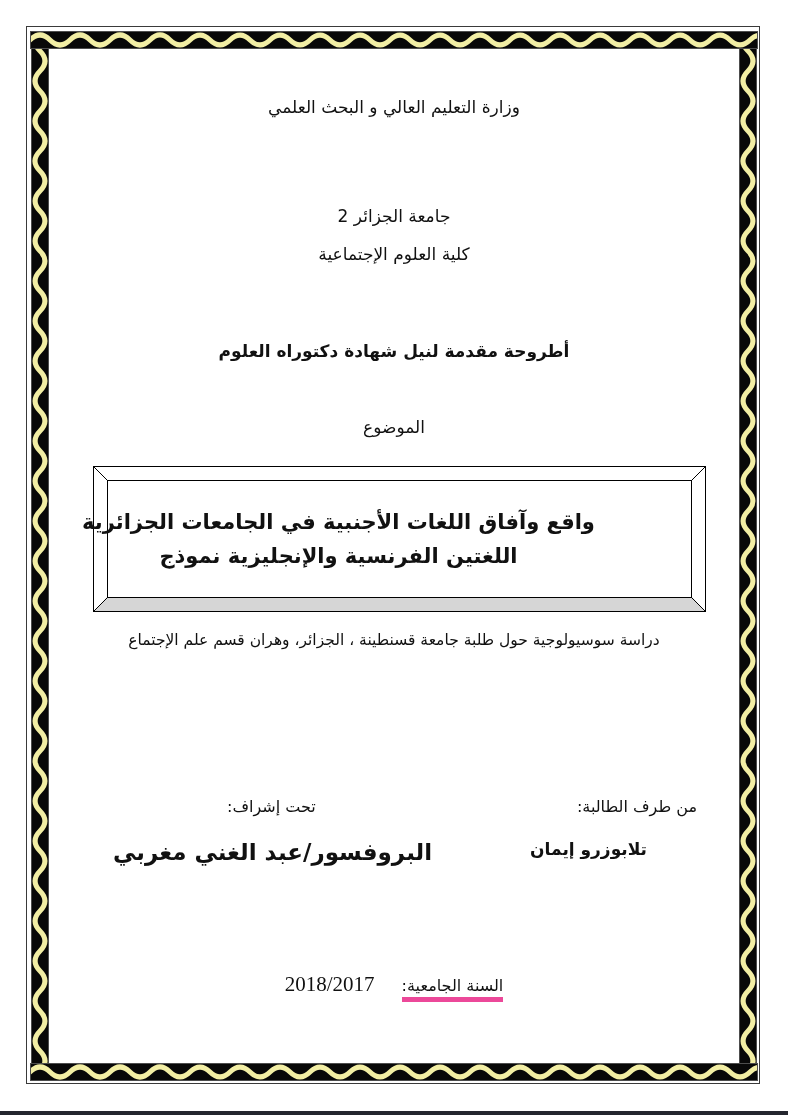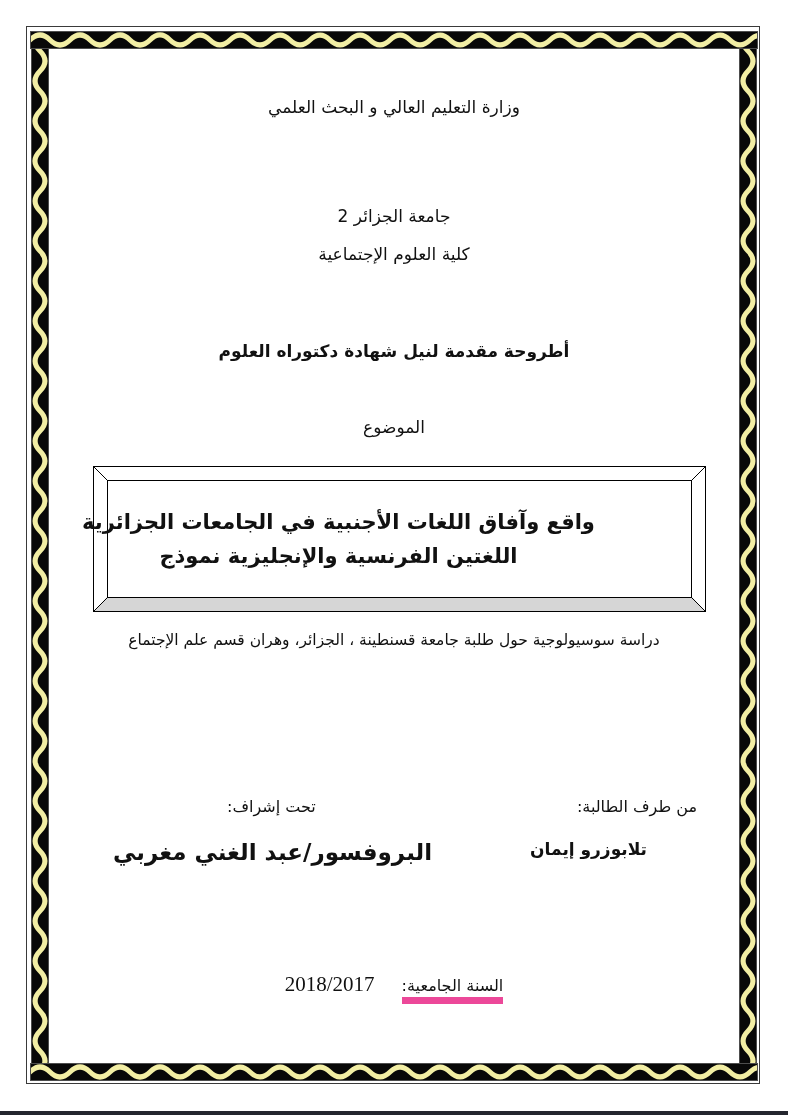--- a/index.html
+++ b/index.html
@@ -55,21 +55,21 @@
   .people-label,.people-name{
     position:absolute;white-space:nowrap;font-size:16px;
   }
   #student-label{top:797px;right:91px;}
   #supervisor-label{top:797px;left:227px;}
   #student-name{top:839px;right:141px;font-weight:bold;font-size:17px;}
   #supervisor-name{top:839px;left:113px;font-weight:bold;font-size:23px;}
 
   
   #year-line{top:972px;font-size:16px;}
-  .year-label{border-bottom:7px solid #ec4899;padding-bottom:2px;}
+  .year-label{border-bottom:5px solid #ec4899;padding-bottom:2px;}
   .year-number{
     font-family:"Liberation Serif",serif;
     font-size:21px;
     margin-right:22px;
     unicode-bidi:embed;
   }
 
   
   .page-edge{
     position:absolute;left:0;top:1111px;width:788px;height:4px;

